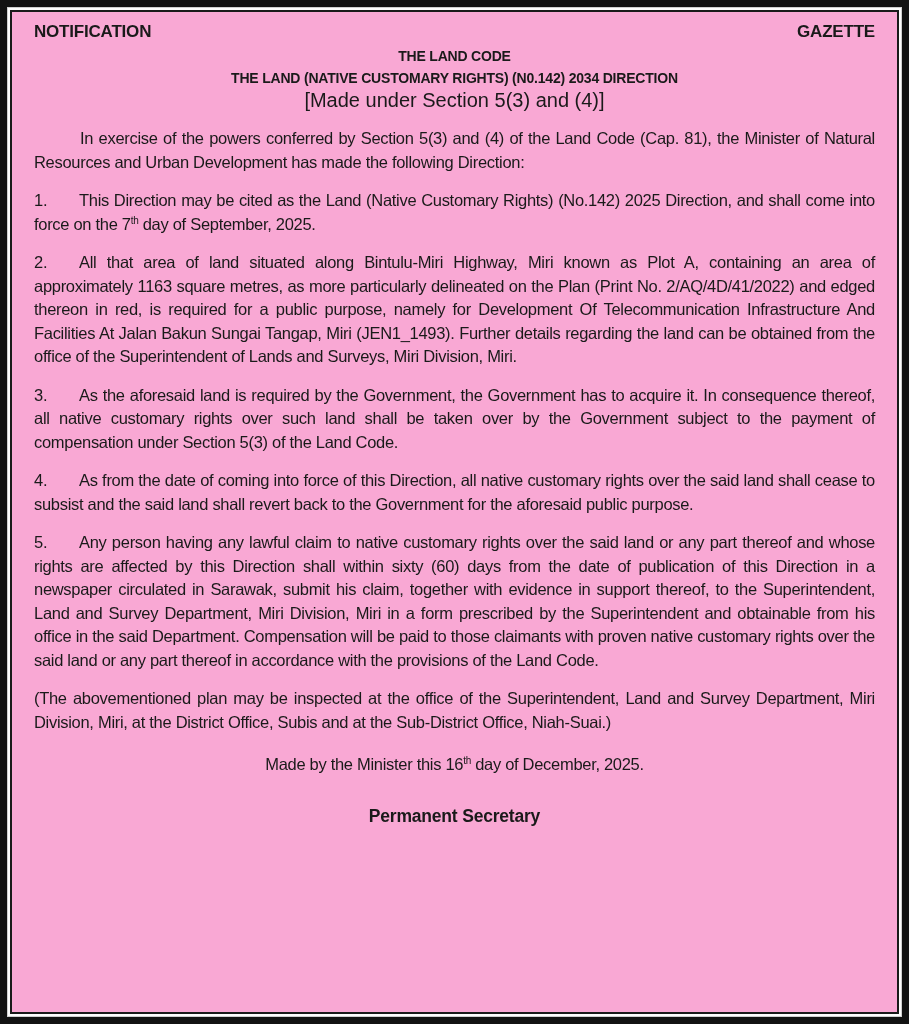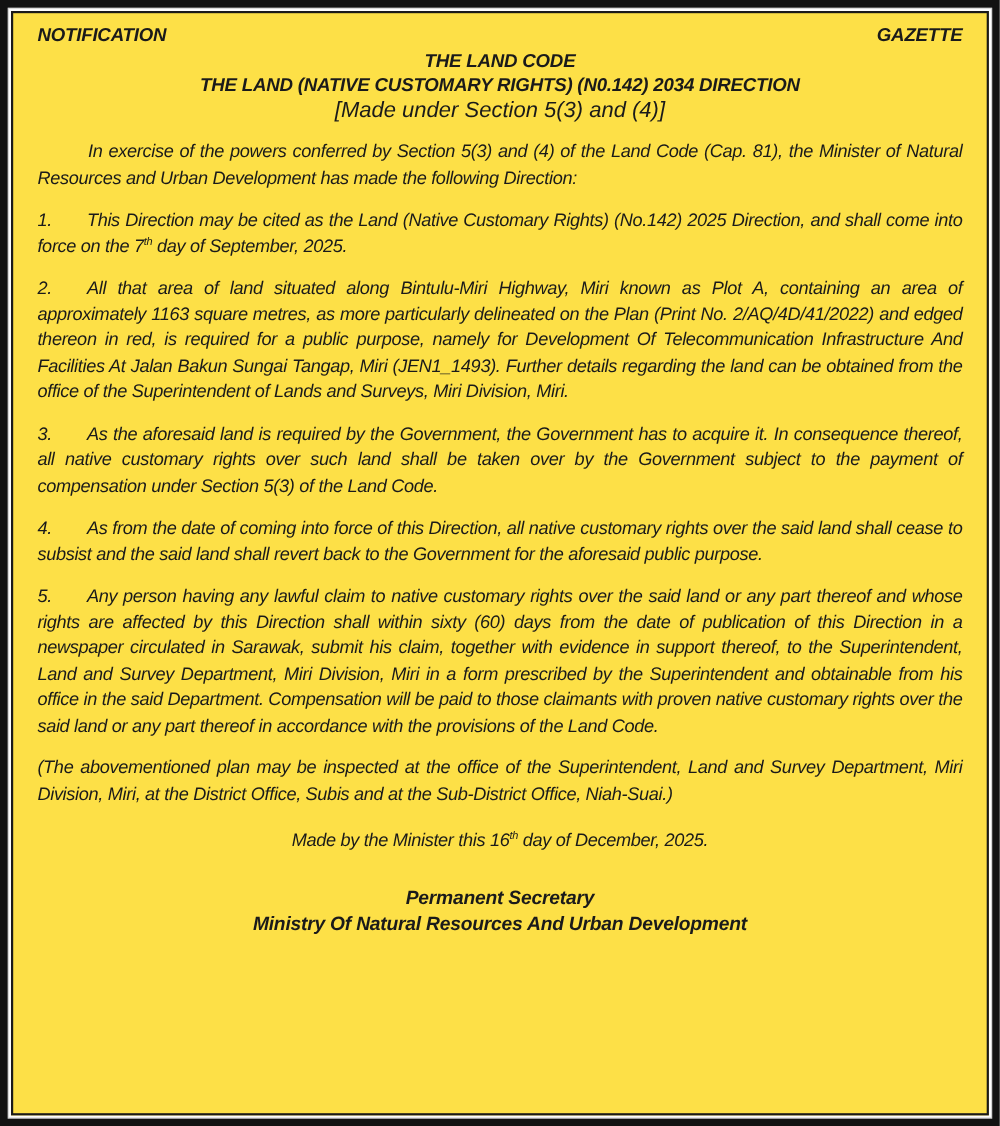--- a/index.html
+++ b/index.html
@@ -19,35 +19,34 @@
     border: 7px solid #121212;
     padding: 3px;
     box-shadow: inset 0 0 0 1px #cfcfcf;
   }
   .inner-frame {
     width: 100%;
     height: 100%;
     border: 2px solid #1a1a1a;
     padding: 10px 22px 8px 22px;
     overflow: hidden;
-    background: #fde047;
-    font-style: italic;
+    background: #f9a8d4;
   }
   .masthead {
     display: flex;
     justify-content: space-between;
     align-items: baseline;
     font-weight: bold;
     font-size: 17px;
     letter-spacing: -0.2px;
   }
   .title-block { text-align: center; margin-top: 3px; }
   .title-line {
     font-weight: bold;
-    font-size: 17px;
+    font-size: 14px;
     line-height: 22px;
     letter-spacing: -0.2px;
   }
   .title-sub {
     font-weight: normal;
     font-size: 20px;
     line-height: 23px;
   }
   .body-text {
     font-size: 16.5px;
@@ -109,19 +108,18 @@
         <p class="para"><span class="pnum">4.</span><span>As from the date of coming into force of this Direction, all native customary rights over the said land shall cease to subsist and the said land shall revert back to the Government for the aforesaid public purpose.</span></p>
 
         <p class="para"><span class="pnum">5.</span><span>Any person having any lawful claim to native customary rights over the said land or any part thereof and whose rights are affected by this Direction shall within sixty (60) days from the date of publication of this Direction in a newspaper circulated in Sarawak, submit his claim, together with evidence in support thereof, to the Superintendent, Land and Survey Department, Miri Division, Miri in a form prescribed by the Superintendent and obtainable from his office in the said Department. Compensation will be paid to those claimants with proven native customary rights over the said land or any part thereof in accordance with the provisions of the Land Code.</span></p>
 
         <p class="para">(The abovementioned plan may be inspected at the office of the Superintendent, Land and Survey Department, Miri Division, Miri, at the District Office, Subis and at the Sub-District Office, Niah-Suai.)</p>
 
         <p class="made-by"><span>Made by the Minister this 16</span><sup>th</sup><span> day of December, 2025.</span></p>
 
         <div class="signature">
           <div>Permanent Secretary</div>
-          <div>Ministry Of Natural Resources And Urban Development</div>
         </div>
 
       </div>
     </div>
   </div>
 </div>
 
 </body></html>

